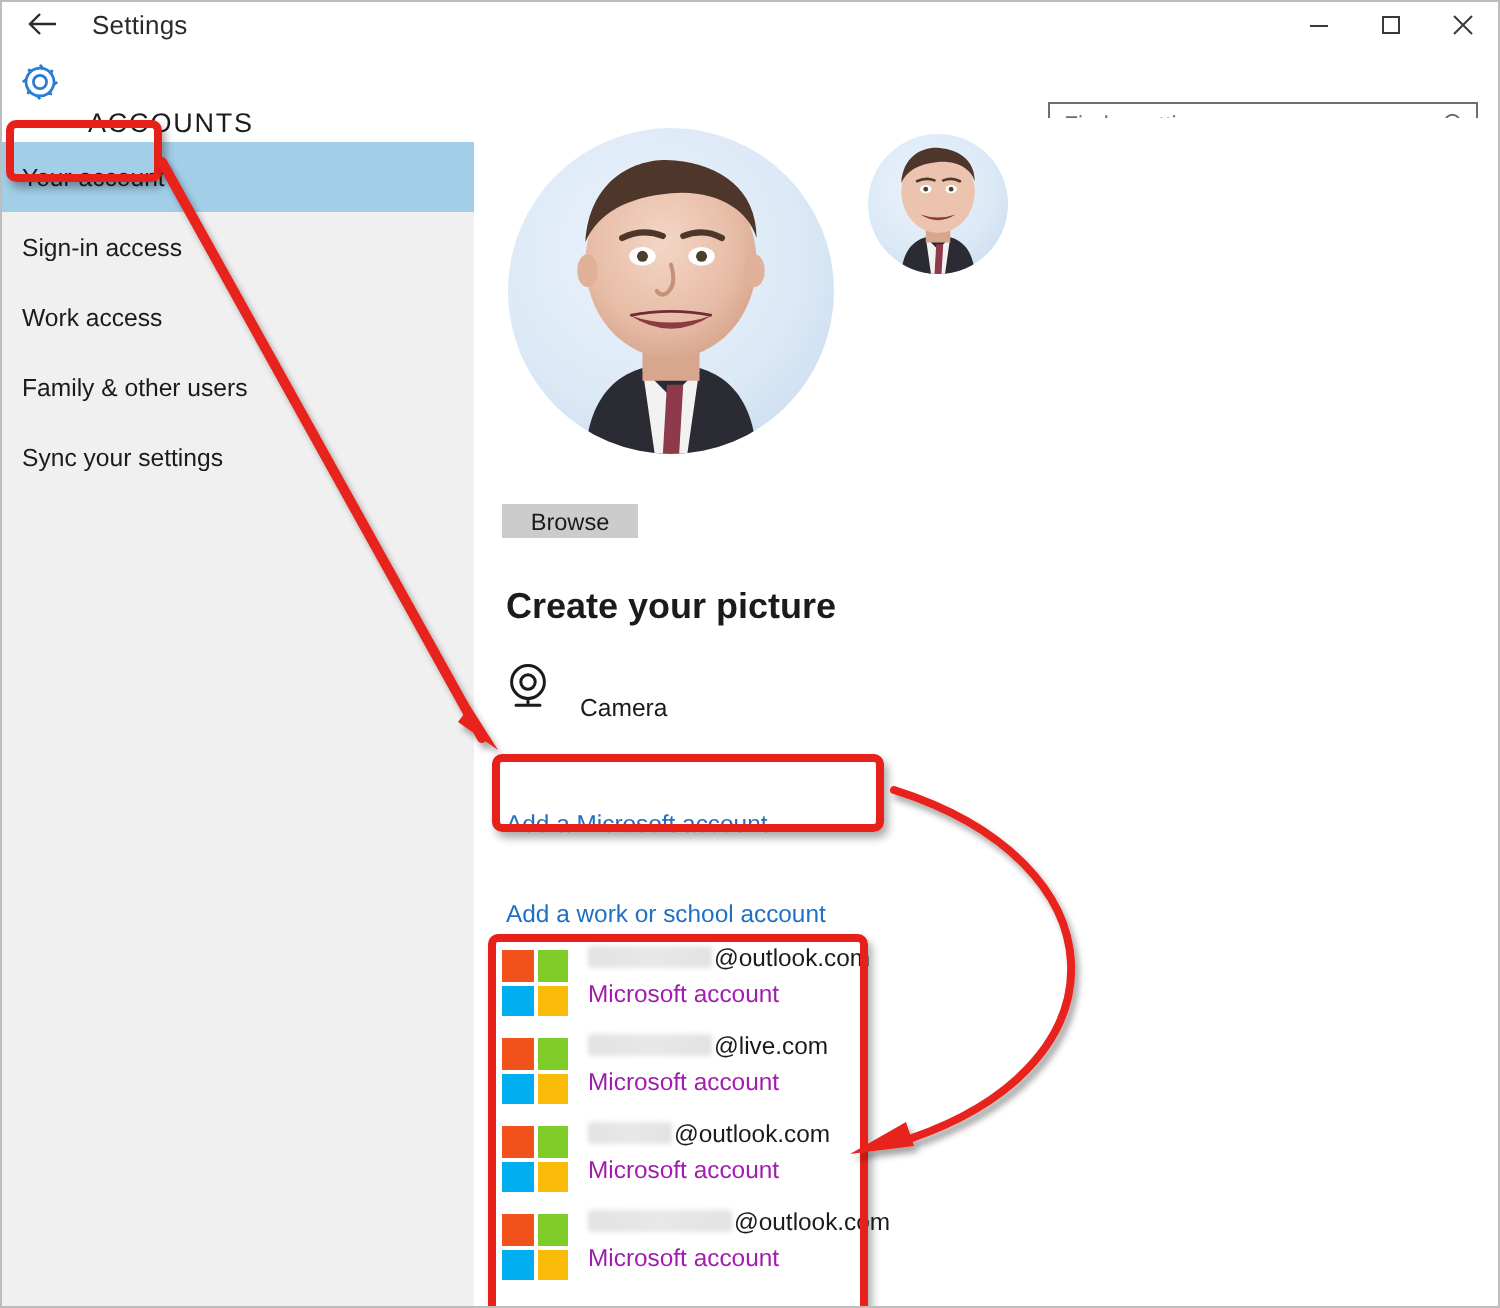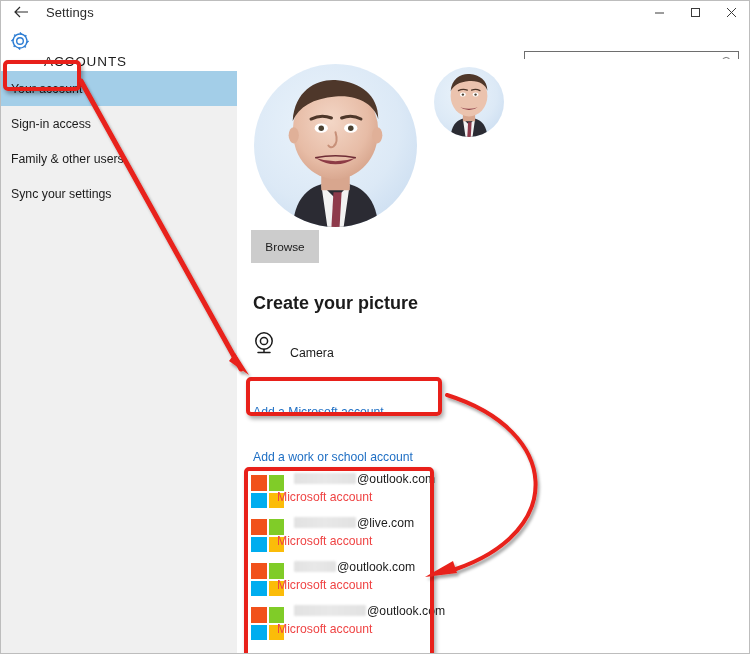--- a/index.html
+++ b/index.html
@@ -115,22 +115,22 @@
   .avatar-small {
     position: absolute; left: 197px; top: 8px;
     width: 70px; height: 70px;
     border-radius: 50%;
     background: radial-gradient(circle at 42% 38%, #eaf3fb 0%, #dce9f6 56%, #cfe0f2 78%, #e9f1f9 100%);
     overflow: hidden;
   }
   .face { position: absolute; left: 0; top: 0; width: 100%; height: 100%; }
 
   .browse-btn {
-    position: absolute; left: 14px; top: 171px;
-    width: 68px; height: 33px;
+    position: absolute; left: 14px; top: 193px;
+    width: 68px; height: 17px;
     background: #cccccc;
     border: none;
     font-family: "Liberation Sans", sans-serif;
     font-size: 11.8px;
     color: #1b1b1b;
     cursor: default;
   }
 
   .section-head {
     position: absolute;
@@ -180,22 +180,22 @@
     grid-template-rows: 1fr 1fr;
     gap: 2px;
   }
   .ms-logo i { display: block; }
   .acct-email {
     position: absolute; left: 43px; top: 1px;
     font-size: 12.2px; color: #1b1b1b;
     white-space: nowrap;
   }
   .acct-type {
-    position: absolute; left: 26px; top: 19px;
-    font-size: 12.2px; color: #ef4444;
+    position: absolute; left: 43px; top: 19px;
+    font-size: 12.2px; color: #a21caf;
     white-space: nowrap;
     text-align: center;
   }
   .redact {
     display: inline-block;
     vertical-align: middle;
     height: 11px;
     background: linear-gradient(90deg, #e2e2e2 0%, #e8e8e8 50%, #e2e2e2 100%);
     filter: blur(1.3px);
     border-radius: 1px;
@@ -276,20 +276,23 @@
       </span>
     </div>
   </div>
 
   <div class="sidebar">
     <div class="nav-item selected">
       <span>Your account</span>
     </div>
     <div class="nav-item">
       <span>Sign-in access</span>
+    </div>
+    <div class="nav-item">
+      <span>Work access</span>
     </div>
     <div class="nav-item">
       <span>Family &amp; other users</span>
     </div>
     <div class="nav-item">
       <span>Sync your settings</span>
     </div>
   </div>
 
   <div class="main">

